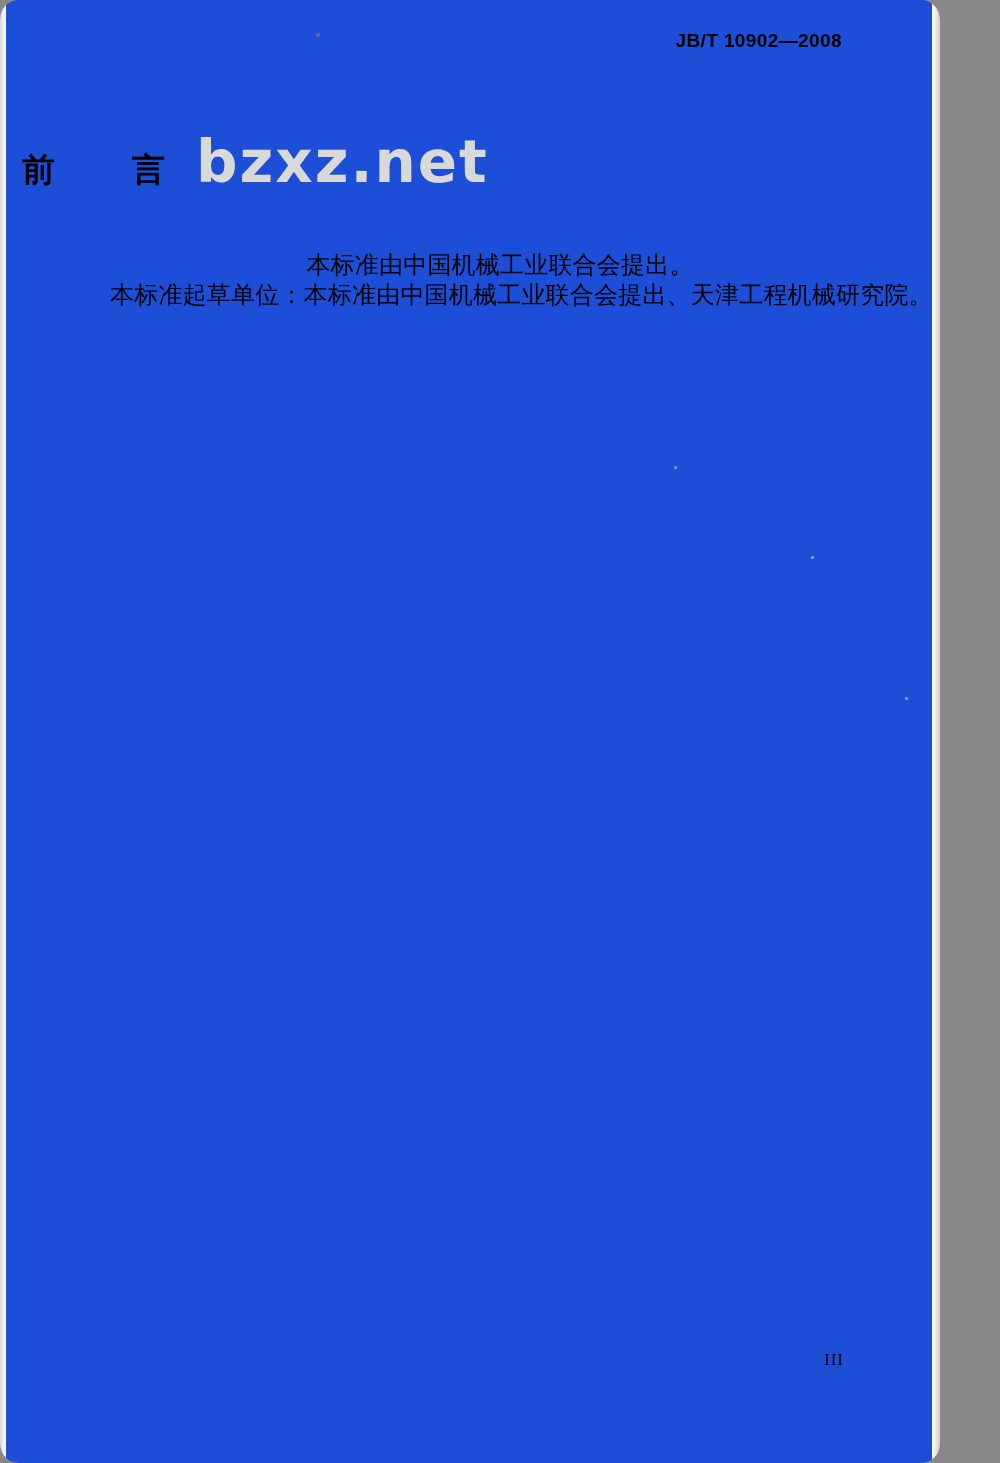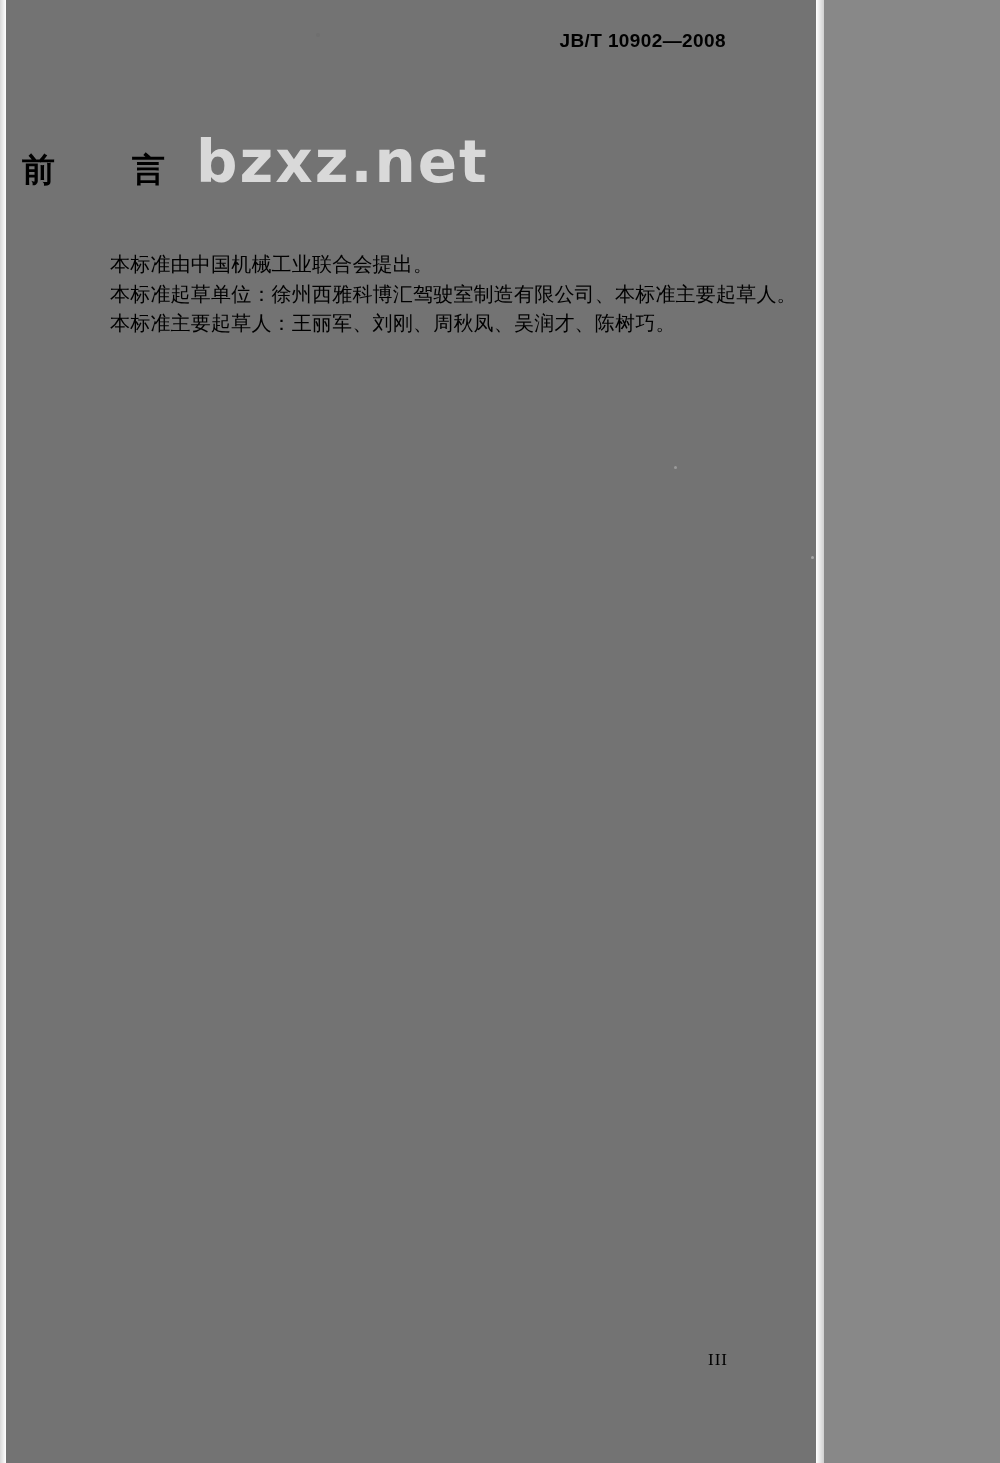--- a/index.html
+++ b/index.html
@@ -2,26 +2,27 @@
 <html><head>
 <meta charset="utf-8">
 <style>
   html, body {
     margin: 0;
     padding: 0;
     background: #888;
   }
   .page {
     position: relative;
-    width: 824px;
+    width: 940px;
     height: 1463px;
-    background: #737373;
+    background: #1d4ed8;
     overflow: hidden;
     font-family: "Liberation Serif", "DejaVu Serif", serif;
     color: #000;
+    border-radius: 19px;
   }
   
   .page::before {
     content: "";
     position: absolute;
     left: 0; top: 0;
     width: 6px; height: 100%;
     background: linear-gradient(to right, #d8d8d8, #ffffff);
     pointer-events: none;
   }
@@ -73,24 +74,25 @@
   }
 
   .body-block {
     position: absolute;
     top: 250px;
     left: 110px;
     width: 780px;
   }
   .body-line {
     font-family: Liberation Sans, sans-serif;
-    font-size: 20px;
+    font-size: 24px;
     line-height: 29.5px;
     white-space: nowrap;
     letter-spacing: 0.2px;
+    text-align: center;
   }
 
   .page-number {
     position: absolute;
     bottom: 93px;
     right: 96px;
     font-family: "Liberation Serif", serif;
     font-size: 17px;
     letter-spacing: 1px;
   }
@@ -111,22 +113,21 @@
 <div class="page">
 
   <div class="std-code">JB/T 10902—2008</div>
 
   <div class="watermark">bzxz.net</div>
 
   <div class="title">前　言</div>
 
   <div class="body-block">
     <div class="body-line">本标准由中国机械工业联合会提出。</div>
-    <div class="body-line">本标准起草单位：徐州西雅科博汇驾驶室制造有限公司、本标准主要起草人。</div>
-    <div class="body-line">本标准主要起草人：王丽军、刘刚、周秋凤、吴润才、陈树巧。</div>
+    <div class="body-line">本标准起草单位：本标准由中国机械工业联合会提出、天津工程机械研究院。</div>
   </div>
 
   <div class="page-number">III</div>
 
   <div class="speck speck-a"></div>
   <div class="speck speck-b"></div>
   <div class="speck speck-c"></div>
   <div class="speck speck-d"></div>
 
 </div>

